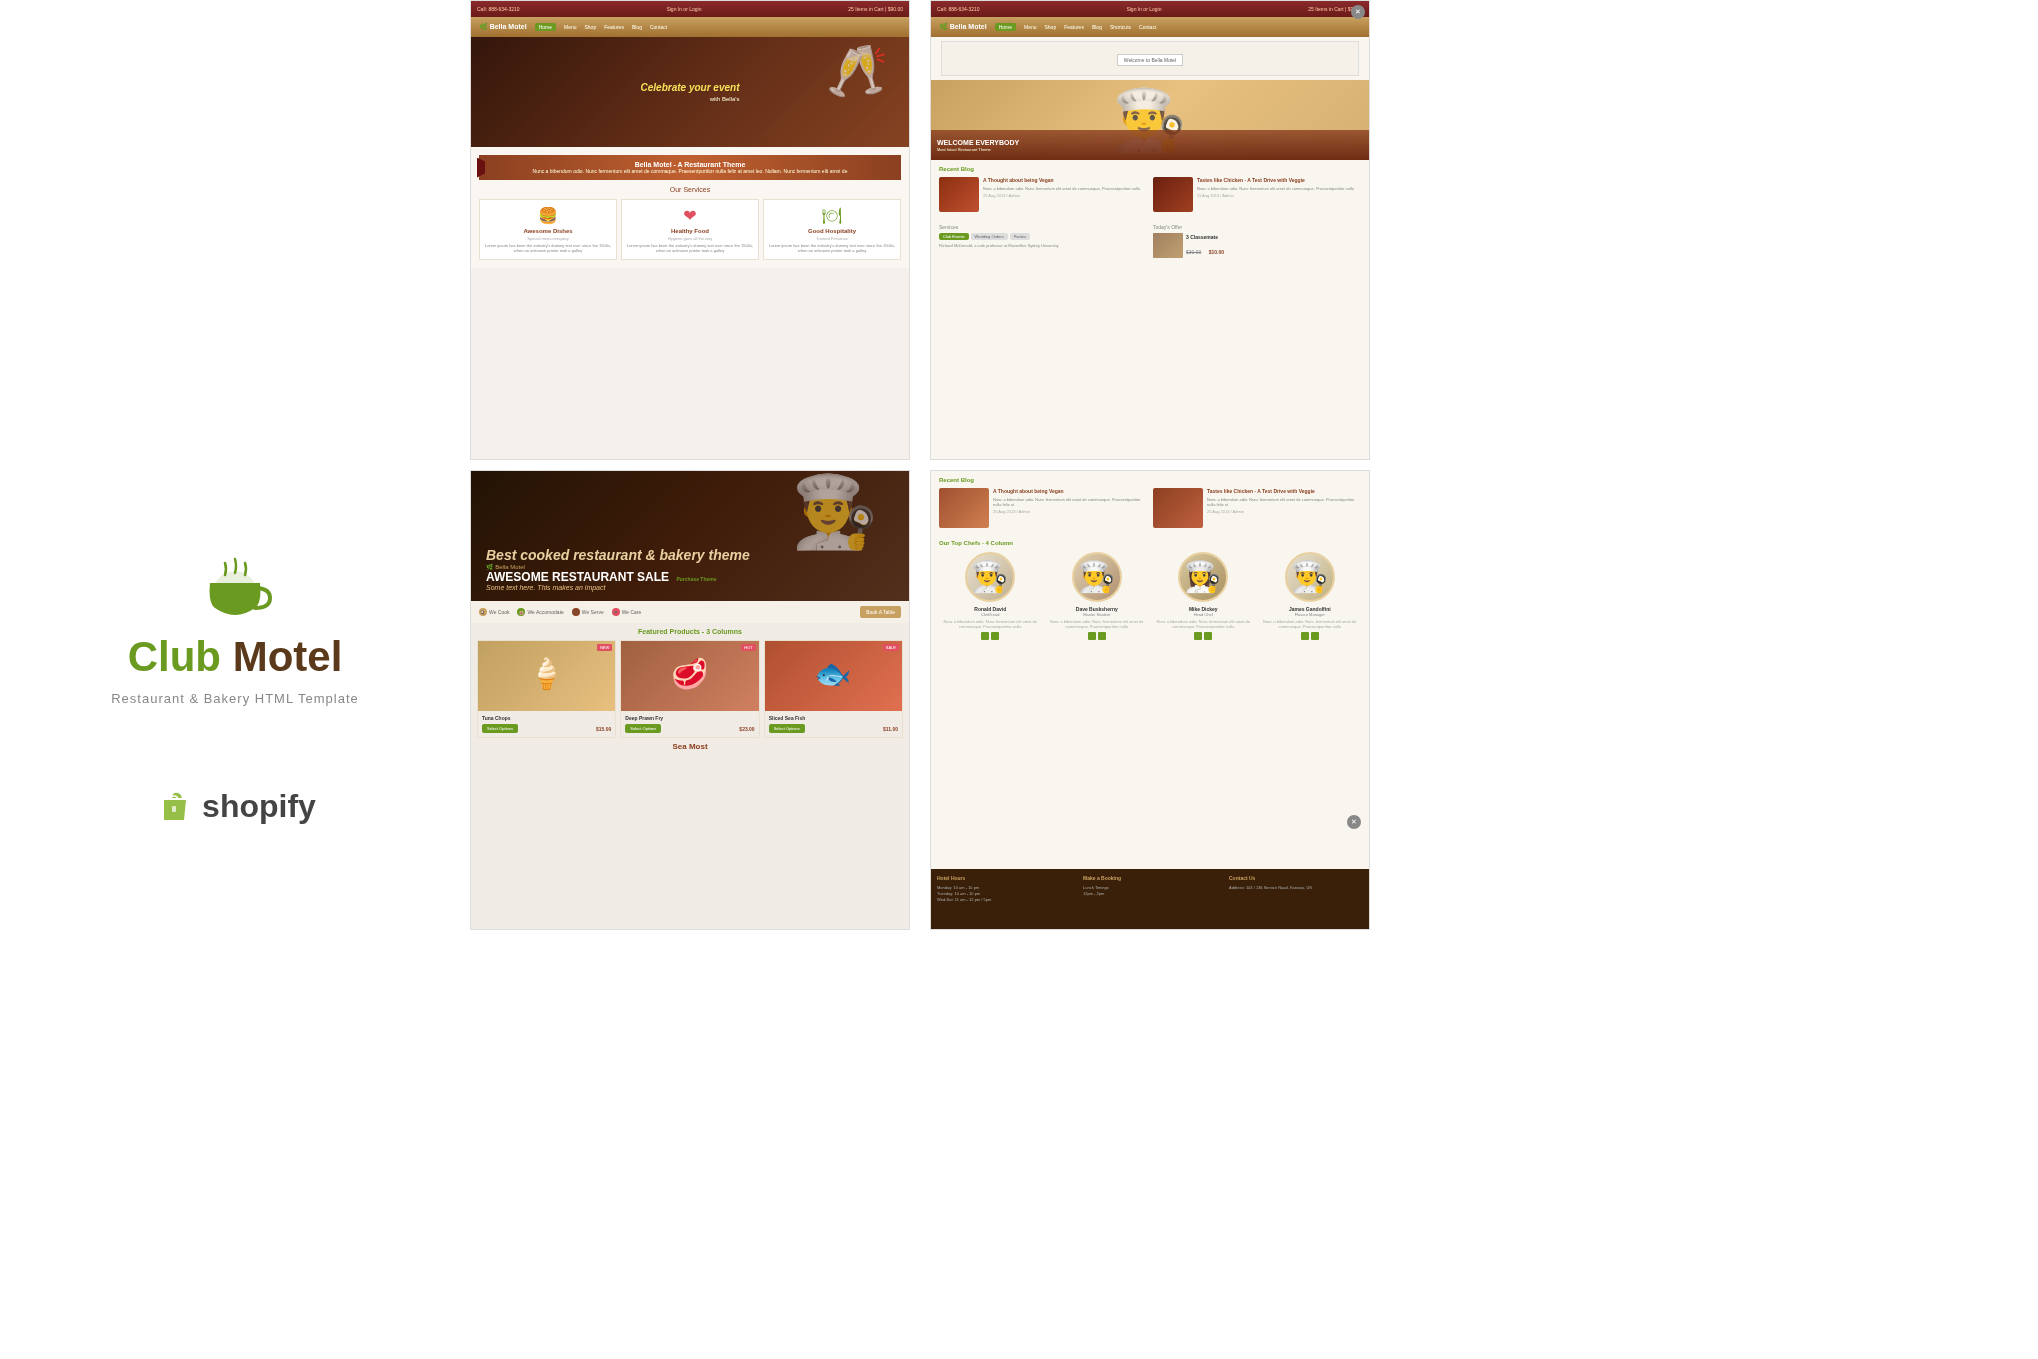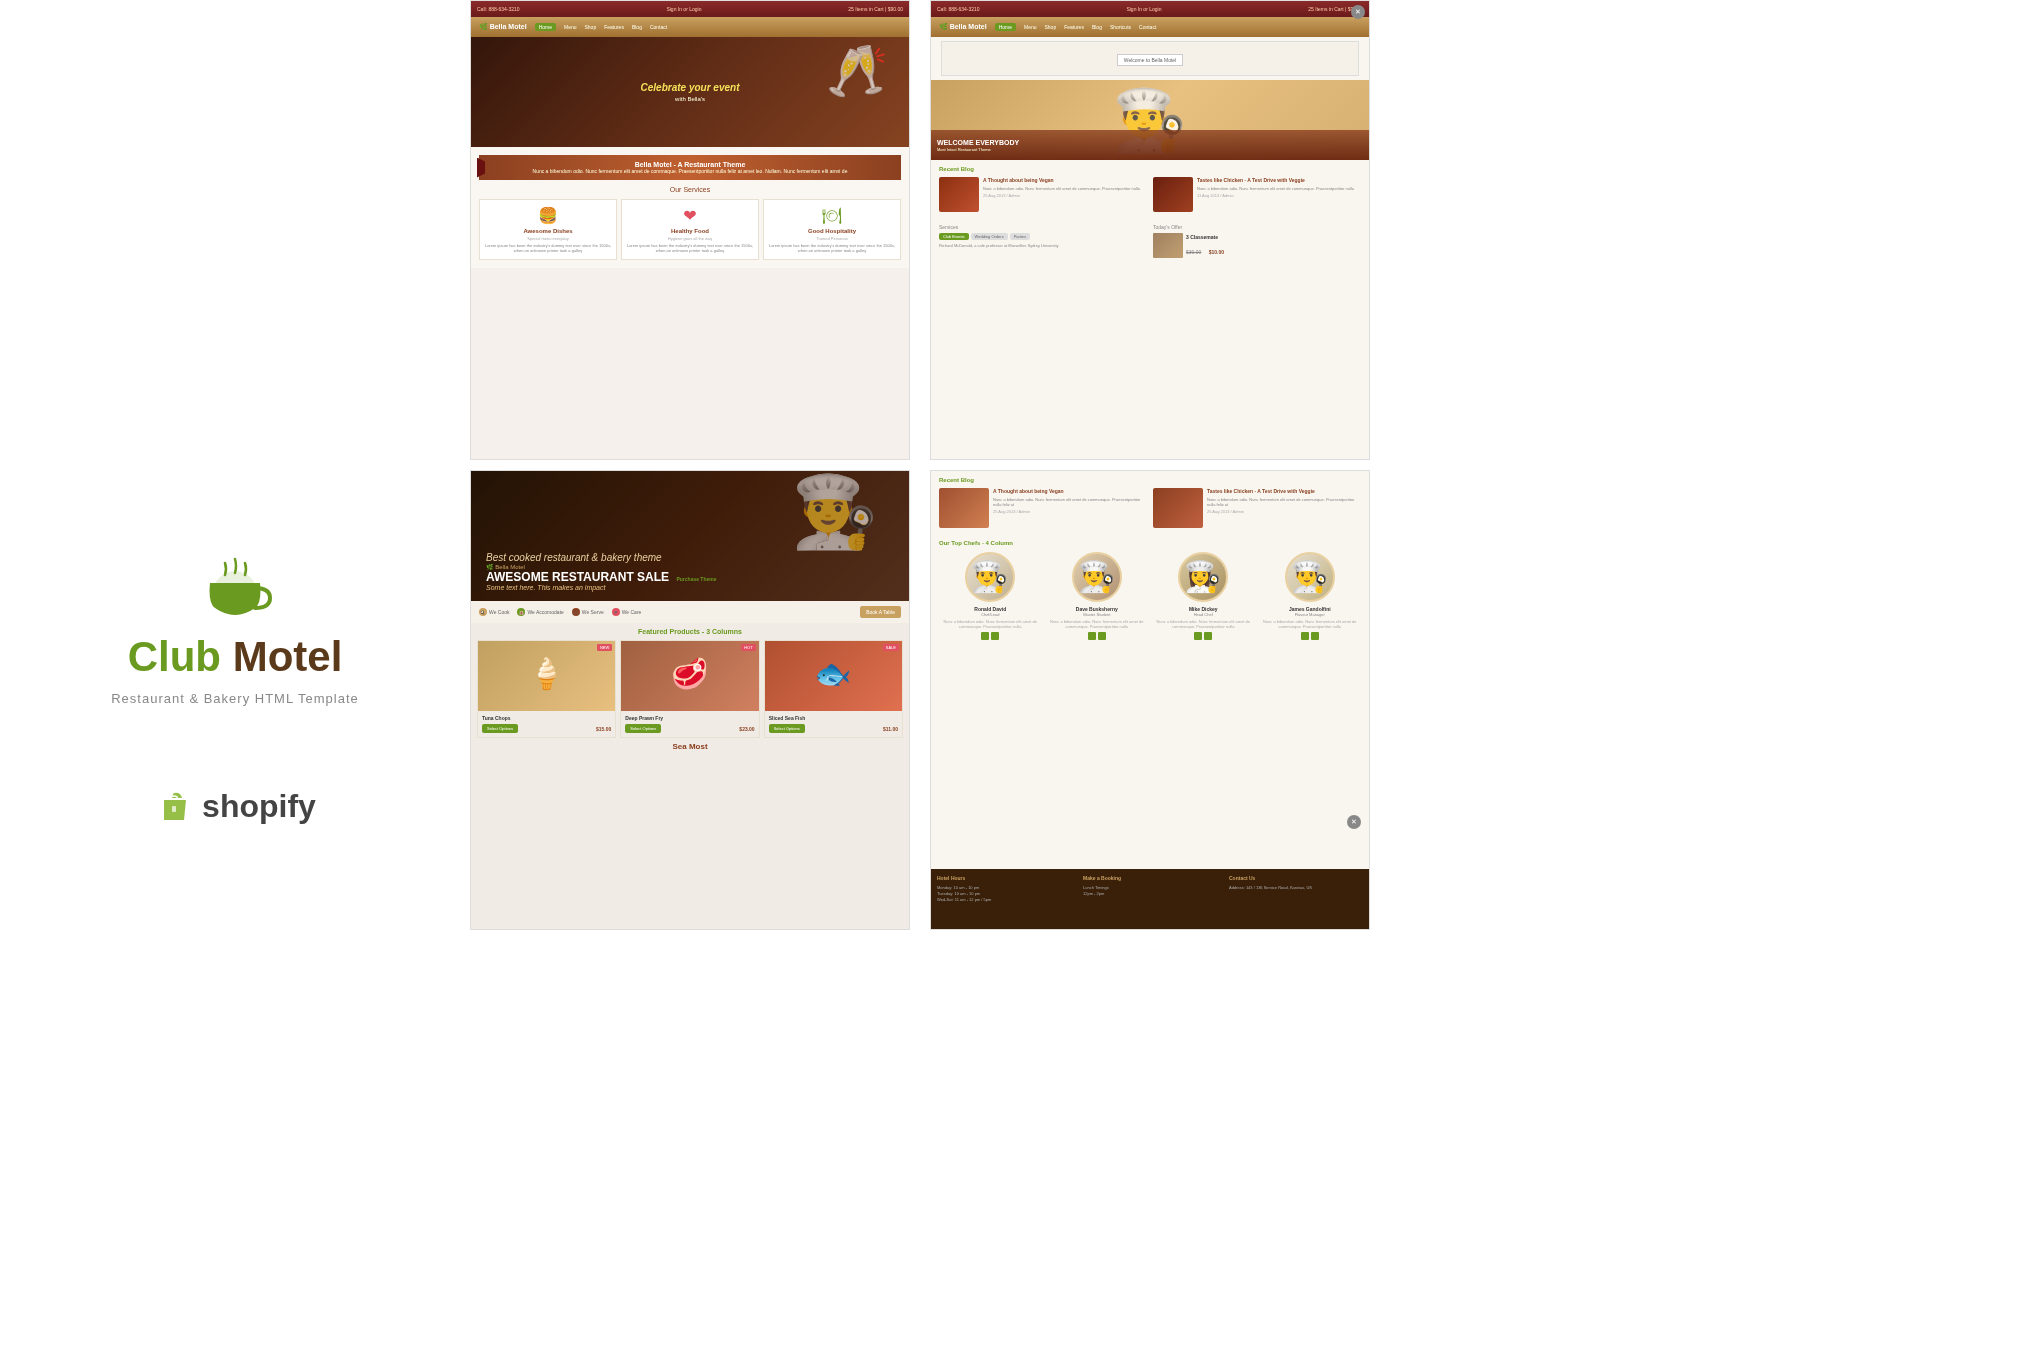--- a/index.html
+++ b/index.html
@@ -134,21 +134,21 @@
     }
     .ss-hero-glasses {
       position: absolute;
       right: 20px; top: 5px;
       font-size: 50px;
       opacity: 0.7;
     }
     .ss-hero-text {
       position: relative;
       z-index: 2;
-      text-align: center;
+      text-align: right;
     }
     .ss-hero-title { font-size: 10px; color: #f5e05a; font-style: italic; font-weight: bold; }
     .ss-hero-sub { font-size: 6px; color: #ffd; margin-top: 3px; }
 
     
     .ss-services {
       padding: 8px;
       background: #faf7f2;
     }
     .ss-section-title { font-size: 7px; color: #8b4020; text-align: center; margin-bottom: 6px; }
@@ -265,21 +265,21 @@
       position: absolute;
       top: 0; right: 30px;
       font-size: 70px;
       opacity: 0.6;
     }
     .ss-awesome-hero-text {
       position: absolute;
       bottom: 10px; left: 15px;
       z-index: 2;
     }
-    .ss-awesome-script { font-size: 10px; color: #e8d0a0; font-style: italic; }
+    .ss-awesome-script { font-size: 14px; color: #e8d0a0; font-style: italic; font-weight: bold; }
     .ss-awesome-main { font-size: 12px; color: #fff; font-weight: bold; }
     .ss-awesome-purchase { font-size: 5px; color: #6a9a1f; background: transparent; }
     .ss-awesome-sub { font-size: 7px; color: #e8c080; font-style: italic; }
 
     .ss-features-bar {
       background: #f5f0e8;
       padding: 5px 8px;
       display: flex;
       align-items: center;
       gap: 8px;

